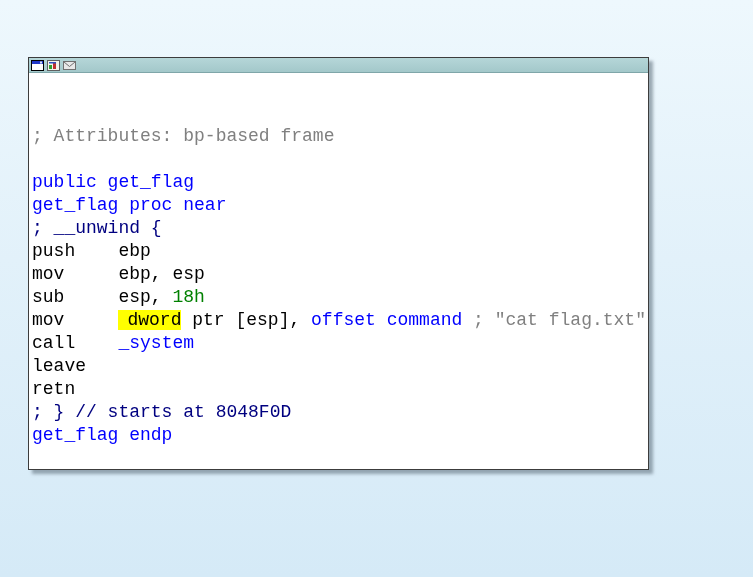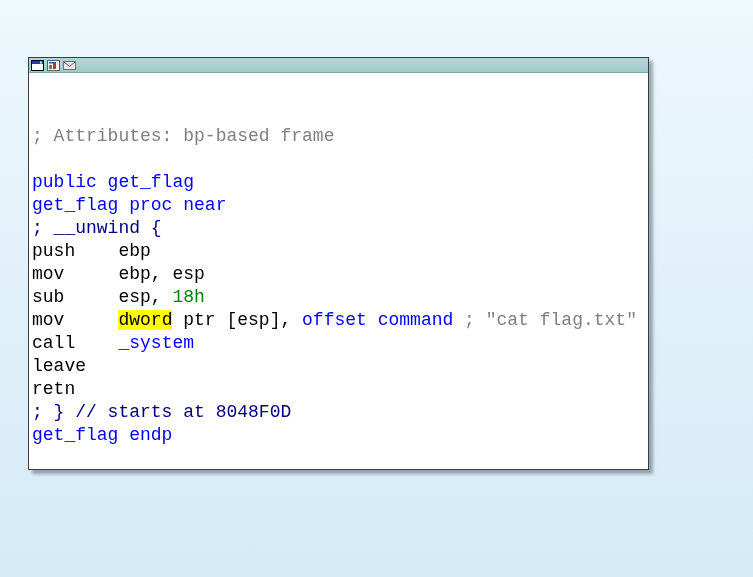--- a/index.html
+++ b/index.html
@@ -29,21 +29,21 @@
     flex:1 1 auto; background:#fff; padding:6px 0 0 3px;
     font-size:18px; line-height:23px; white-space:pre; overflow:hidden;
     cursor:text;
   }
   .code-line{height:23px;}
   .tok-comment{color:var(--comment);}
   .tok-blue{color:var(--blue);}
   .tok-navy{color:var(--navy);font-family:Liberation Mono, monospace;}
   .tok-green{color:var(--green);}
   .tok-plain{color:var(--plain);}
-  .tok-highlight{color:var(--plain);background:var(--highlight_bg);}
+  .tok-highlight{color:var(--plain);background:var(--highlight_bg);padding-left:9px;}
 </style>
 </head>
 <body>
 
 <div class="app-window">
   <div class="titlebar">
     <span class="tb-icon">
       <svg width="13" height="11" viewBox="0 0 13 11">
         <rect x="0.5" y="0.5" width="12" height="10" fill="#ffffff" stroke="#000000"></rect>
         <rect x="1" y="1" width="11" height="3" fill="#2038c8"></rect>

